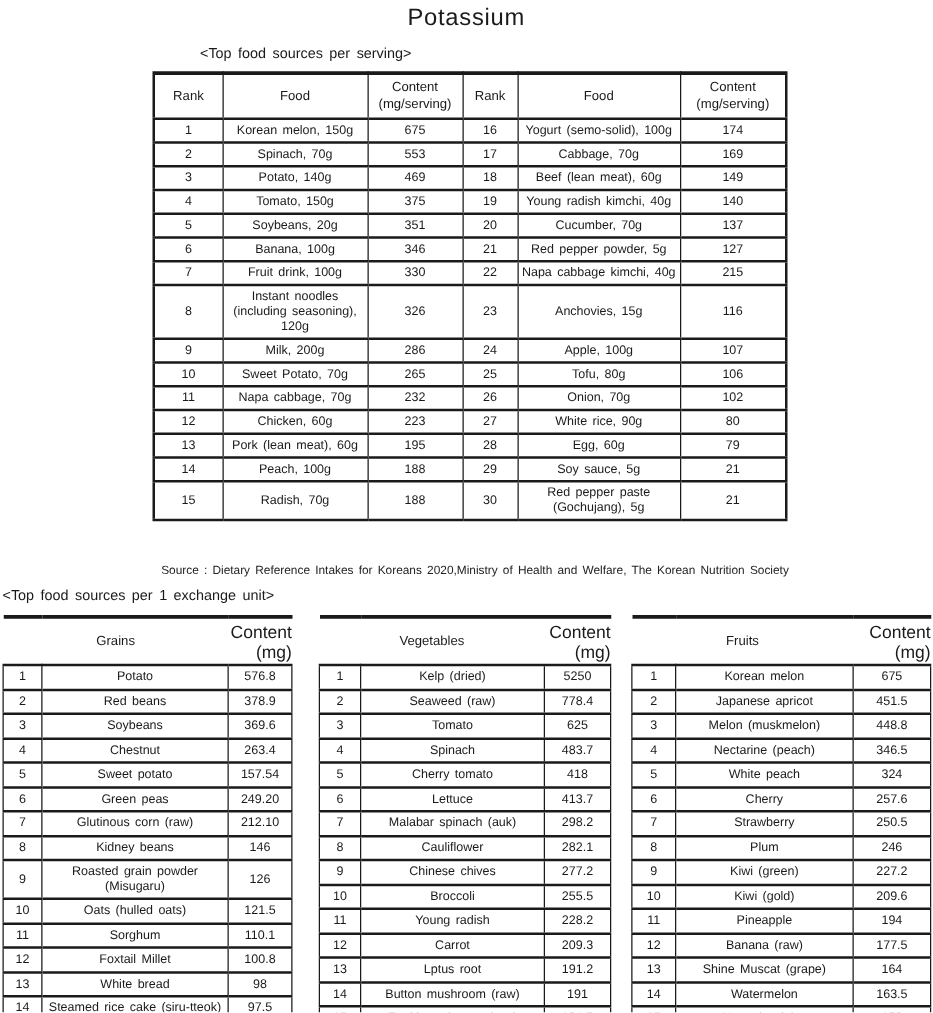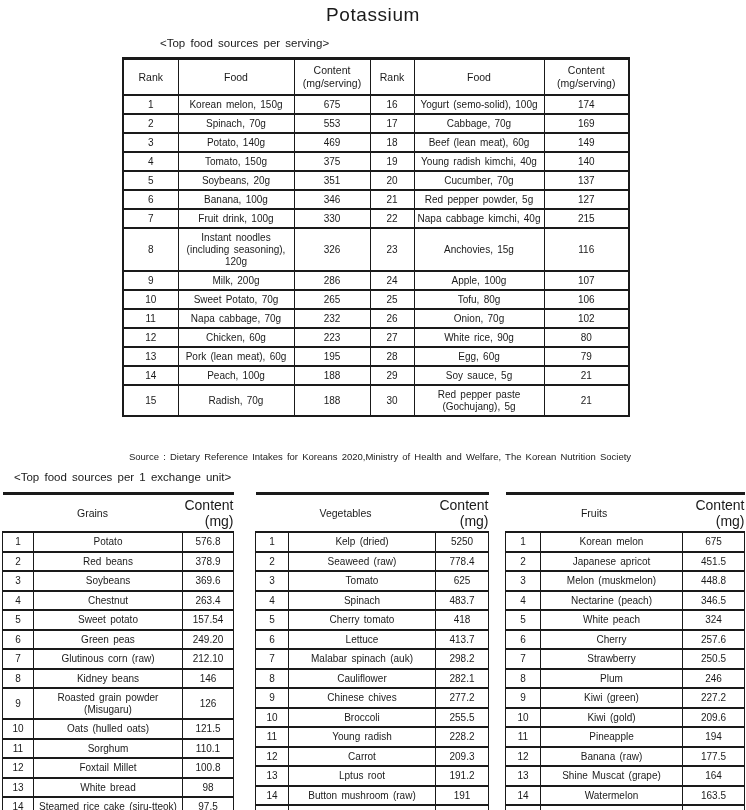--- a/index.html
+++ b/index.html
@@ -15,21 +15,21 @@
   .title {
     position: absolute; top: 4px; left: 0; right: 0;
     text-align: center; font-size: 19px; font-weight: 500; letter-spacing: 0.6px;
   }
   .ai-note {
     position: absolute; top: 20px; left: 122px; width: 508px;
     text-align: right; font-size: 11px; word-spacing: 2px;
   }
   .sec-heading { position: absolute; font-size: 11.5px; word-spacing: 2px; }
   .h-serving { top: 37px; left: 113px; margin-left: 47px; }
-  .h-exchange { top: 471px; left: 2px; margin-left: 12px; }
+  .h-exchange { top: 471px; left: 2px; }
   .source-note {
     position: absolute; top: 451px; left: 100px; width: 560px;
     text-align: center; font-size: 9.5px; word-spacing: 1.5px; color: #222;
   }
   table { border-collapse: collapse; table-layout: fixed; }
   
   .t-main {
     position: absolute; left: 122px; top: 57px; width: 506px;
     border: 2px solid #1a1a1a; border-top-width: 3px;
   }

